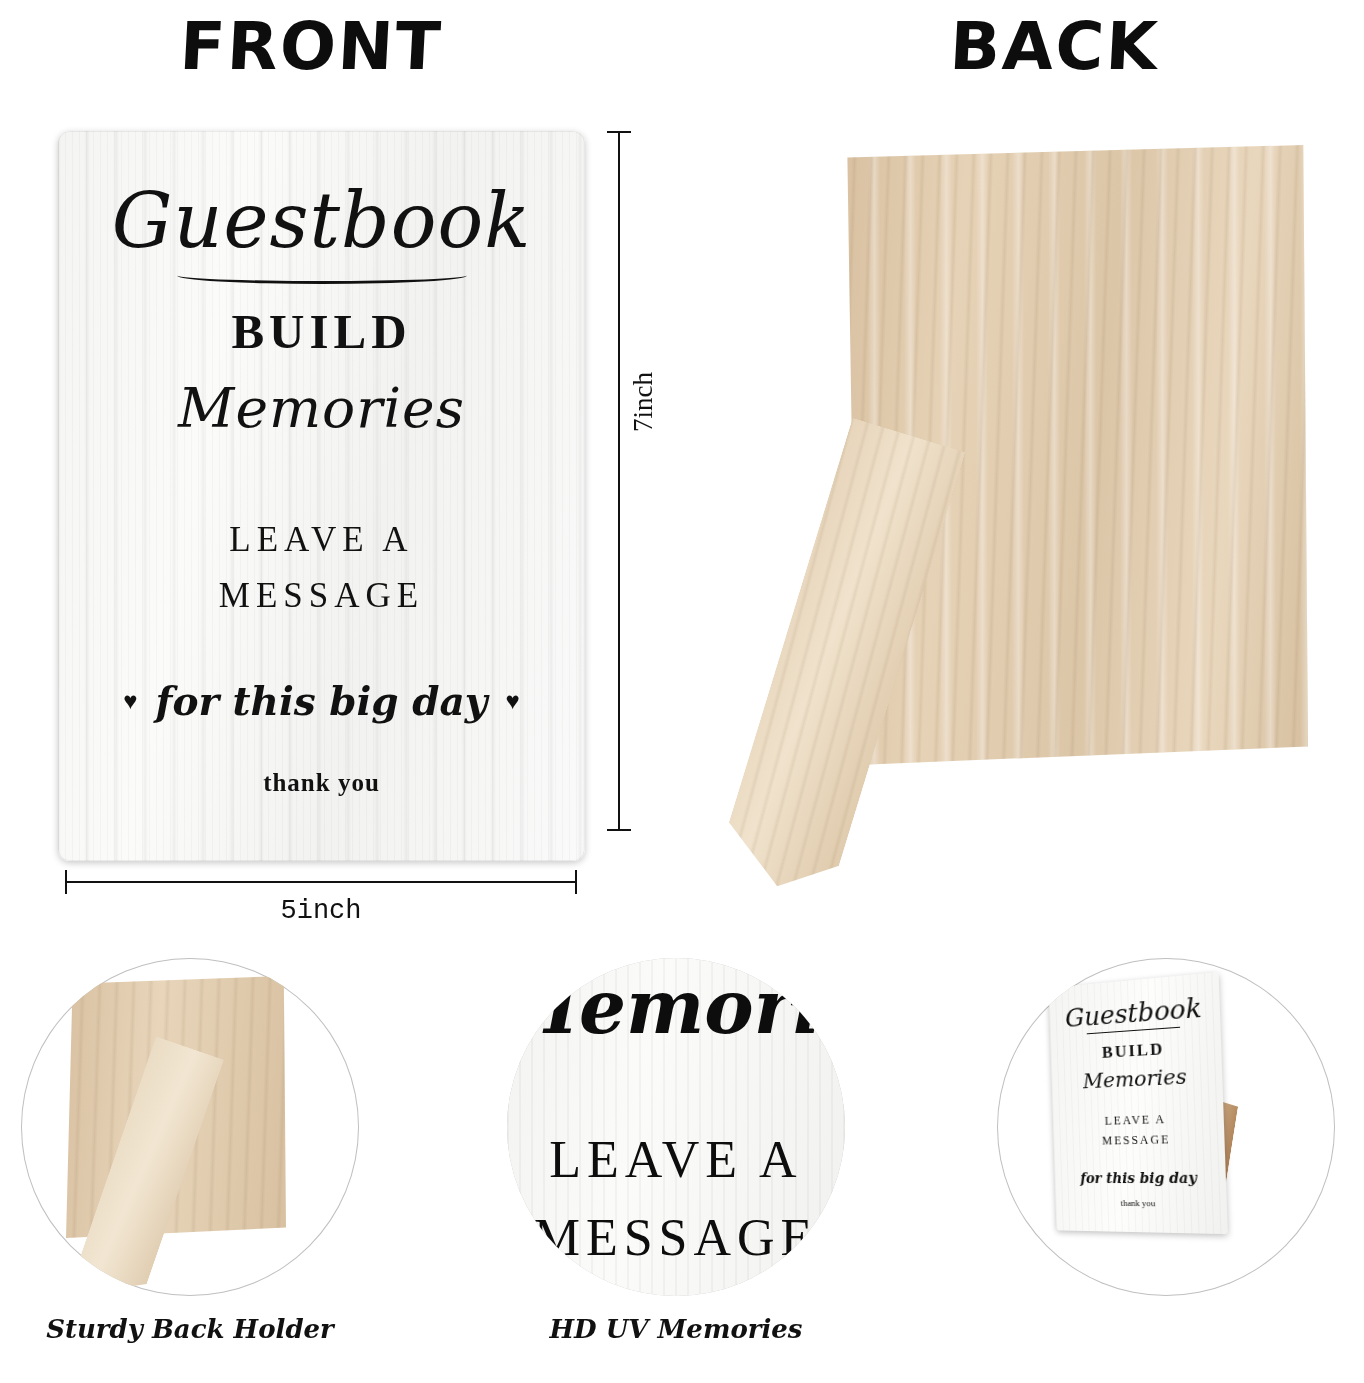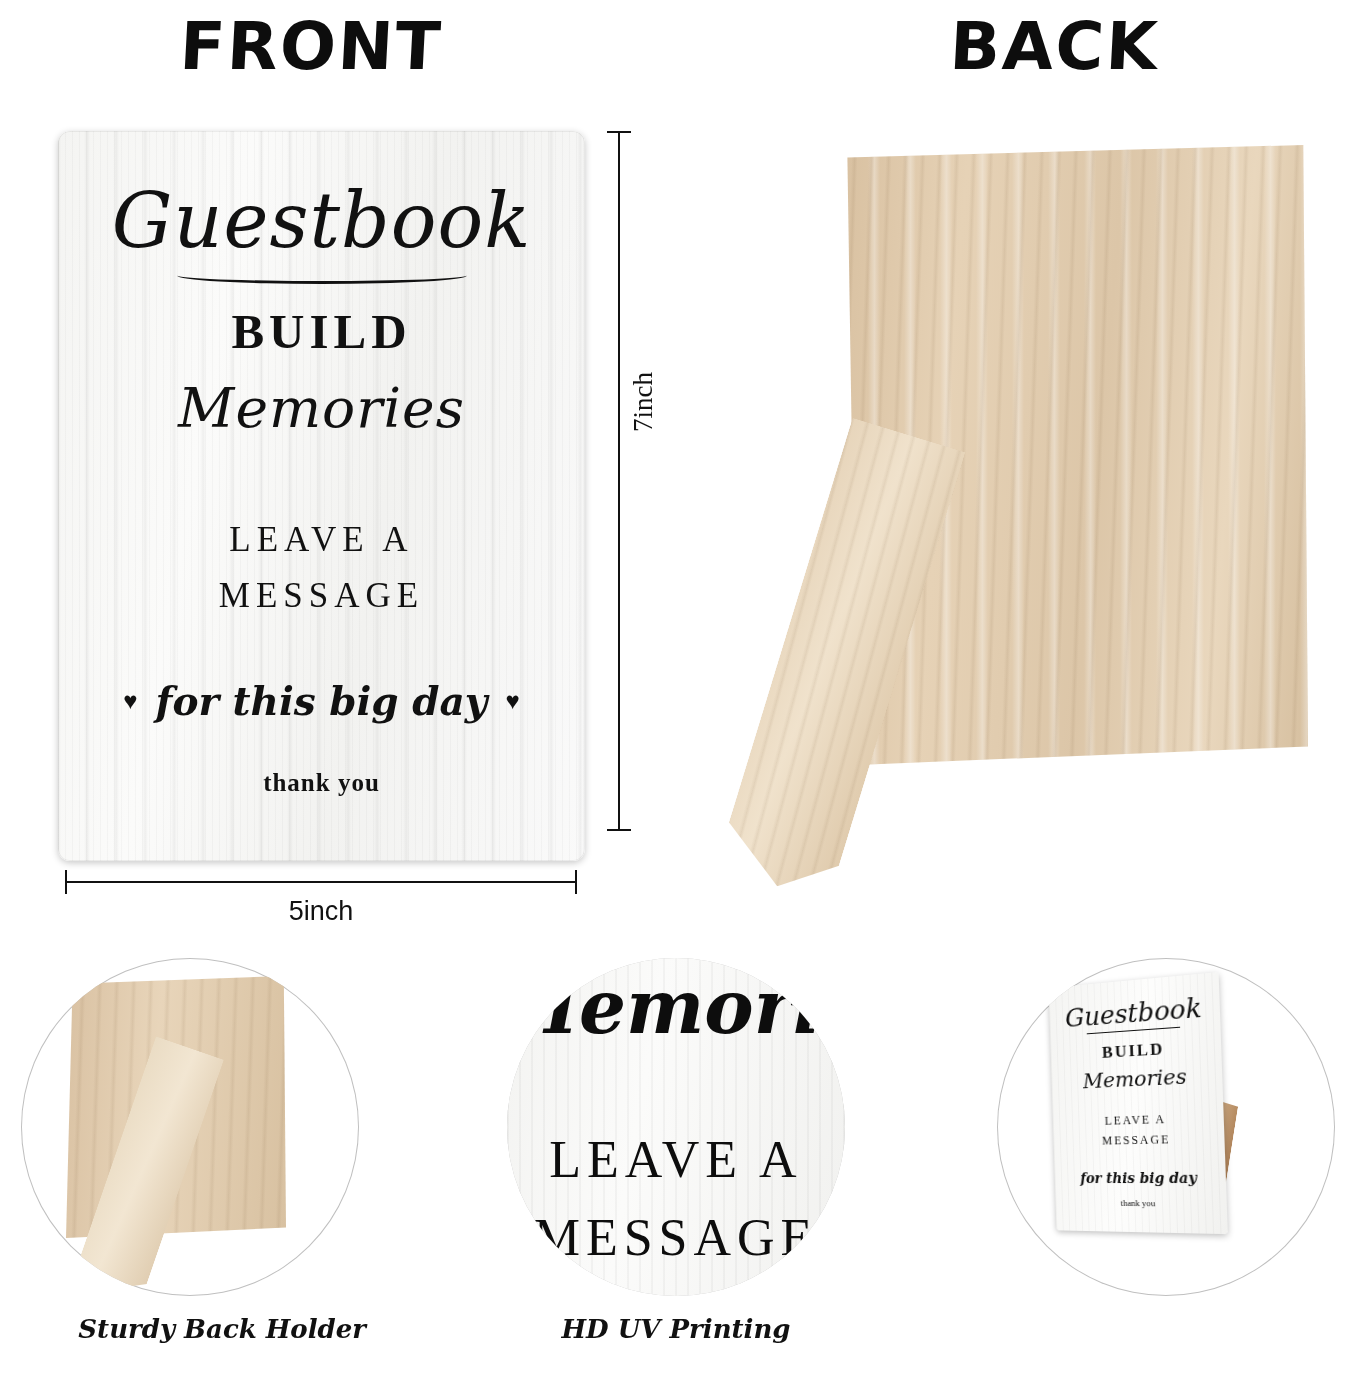--- a/index.html
+++ b/index.html
@@ -174,21 +174,21 @@
     background: #111;
   }
   .dim-h::before { left: 0; }
   .dim-h::after  { right: 0; }
   .dim-h-label {
     position: absolute;
     left: 65px;
     top: 896px;
     width: 512px;
     text-align: center;
-    font-family: Liberation Sans, sans-serif;
+    font-family: Liberation Mono, monospace;
     font-size: 27px;
     color: #111;
   }
 
   
   #back-group {
     position: absolute;
     left: 820px;
     top: 145px;
     width: 510px;
@@ -234,21 +234,21 @@
     clip-path: polygon(0% 0%, 100% 0%, 100% 92%, 55% 100%, 0% 90%);
   }
 
   
   .feature {
     position: absolute;
     top: 958px;
     width: 352px;
     text-align: center;
   }
-  #feature-1 { left: 14px; text-align: right; }
+  #feature-1 { left: 14px; }
   #feature-2 { left: 500px; }
   #feature-3 { left: 990px; }
   .circle {
     width: 338px;
     height: 338px;
     margin: 0 auto;
     border-radius: 50%;
     overflow: hidden;
     position: relative;
     background: #fff;
@@ -458,21 +458,21 @@
 </div>
 
 <div class="feature" id="feature-2">
   <div class="circle">
     <div class="c2">
       <div class="c2-memories">Memories</div>
       <div class="c2-leave">LEAVE A</div>
       <div class="c2-message">MESSAGE</div>
     </div>
   </div>
-  <div class="feature-caption">HD UV Printing</div>
+  <div class="feature-caption">HD UV Memories</div>
 </div>
 
 <div class="feature" id="feature-3">
   <div class="circle">
     <div class="c3-stand"></div>
     <div class="c3-sign">
       <div class="m-guestbook">Guestbook</div>
       <div class="m-rule"></div>
       <div class="m-build">BUILD</div>
       <div class="m-memories">Memories</div>

